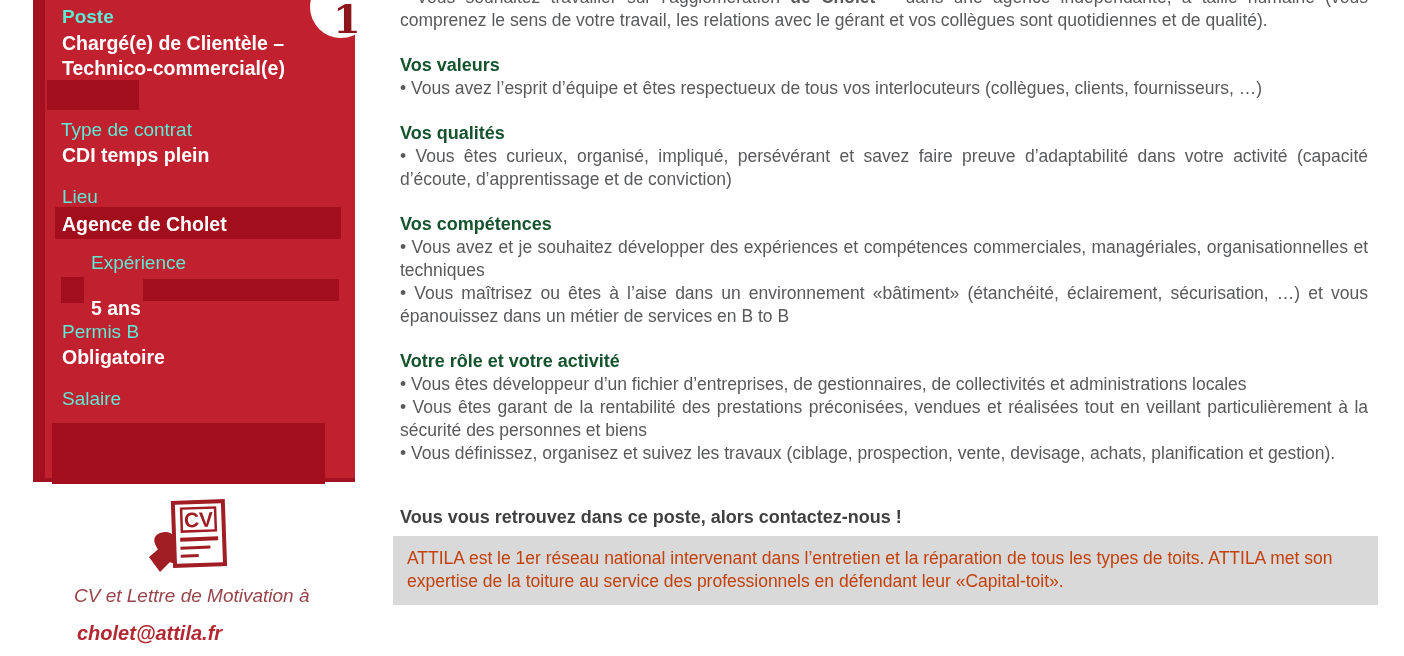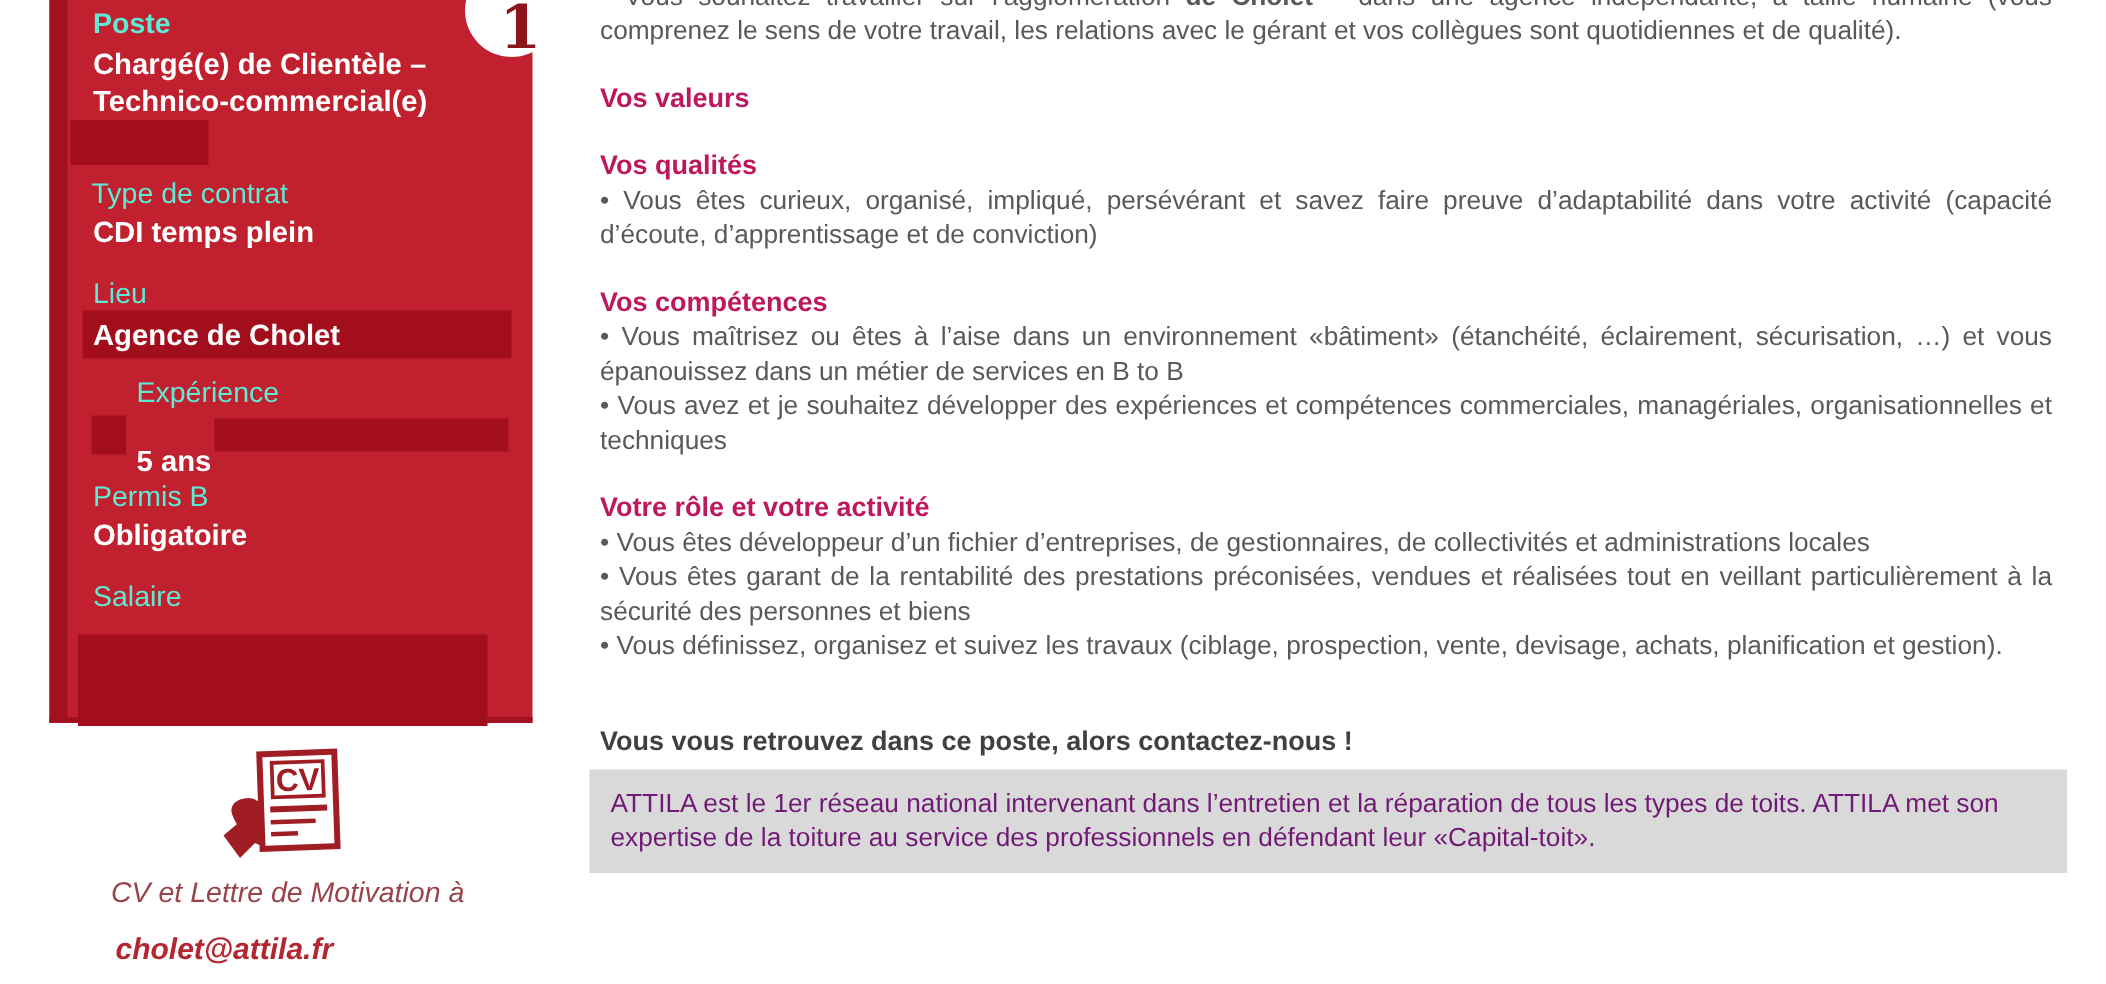--- a/index.html
+++ b/index.html
@@ -39,25 +39,25 @@
   
   .cv-icon{position:absolute;left:143px;top:497px;}
   .contact-note{position:absolute;left:74px;top:585px;font-style:italic;font-size:19px;color:#97454b;}
   .contact-email{position:absolute;left:77px;top:622px;font-weight:bold;font-size:20px;color:#b22730;font-style:italic;}
   
   .content{position:absolute;left:400px;top:0;width:968px;color:#58595b;
     font-size:17.5px;line-height:23px;text-align:justify;}
   .content p{margin:0;}
   .intro{margin-top:-14px !important;}
   .intro .bold{font-weight:bold;}
-  .sec-title{color:#be185d;font-weight:bold;font-size:18px;line-height:23px;
+  .sec-title{color:#14532d;font-weight:bold;font-size:18px;line-height:23px;
     margin-top:22px !important;text-align:left;}
   .cta{font-weight:bold;font-size:18px;color:#404042;text-align:left;margin-top:41px !important;}
   .footer-box{margin-top:7px;margin-left:-7px;width:985px;box-sizing:border-box;
-    background:#d9d9d9;padding:11px 16px 12px 14px;color:#701a75;text-align:left;}
+    background:#d9d9d9;padding:11px 16px 12px 14px;color:#c2410c;text-align:left;}
 </style>
 </head>
 <body>
 
 <aside class="panel">
   <div class="edge-left"></div>
   <div class="edge-bottom"></div>
 
   <div class="badge-circle">
     <span class="badge-num">1</span>
@@ -102,27 +102,28 @@
     </g>
   </svg>
 </div>
 <div class="contact-note">CV et Lettre de Motivation à</div>
 <div class="contact-email">cholet@attila.fr</div>
 
 <main class="content">
   <p class="intro"><span>• Vous souhaitez travailler sur l’agglomération </span><span class="bold">de Cholet</span><span> – dans une agence indépendante, à taille humaine (vous comprenez le sens de votre travail, les relations avec le gérant et vos collègues sont quotidiennes et de qualité).</span></p>
 
   <p class="sec-title">Vos valeurs</p>
+  <p>• Vous avez l’esprit d’équipe et êtes respectueux de tous vos interlocuteurs (collègues, clients, fournisseurs, …)</p>
 
   <p class="sec-title">Vos qualités</p>
   <p>• Vous êtes curieux, organisé, impliqué, persévérant et savez faire preuve d’adaptabilité dans votre activité (capacité d’écoute, d’apprentissage et de conviction)</p>
 
   <p class="sec-title">Vos compétences</p>
+  <p>• Vous avez et je souhaitez développer des expériences et compétences commerciales, managériales, organisationnelles et techniques</p>
   <p>• Vous maîtrisez ou êtes à l’aise dans un environnement «bâtiment» (étanchéité, éclairement, sécurisation, …) et vous épanouissez dans un métier de services en B to B</p>
-  <p>• Vous avez et je souhaitez développer des expériences et compétences commerciales, managériales, organisationnelles et techniques</p>
 
   <p class="sec-title">Votre rôle et votre activité</p>
   <p>• Vous êtes développeur d’un fichier d’entreprises, de gestionnaires, de collectivités et administrations locales</p>
   <p>• Vous êtes garant de la rentabilité des prestations préconisées, vendues et réalisées tout en veillant particulièrement à la sécurité des personnes et biens</p>
   <p>• Vous définissez, organisez et suivez les travaux (ciblage, prospection, vente, devisage, achats, planification et gestion).</p>
 
   <p class="cta">Vous vous retrouvez dans ce poste, alors contactez-nous !</p>
 
   <div class="footer-box">
     <span>ATTILA est le 1er réseau national intervenant dans l’entretien et la réparation de tous les types de toits. ATTILA met son expertise de la toiture au service des professionnels en défendant leur «Capital-toit».</span>

